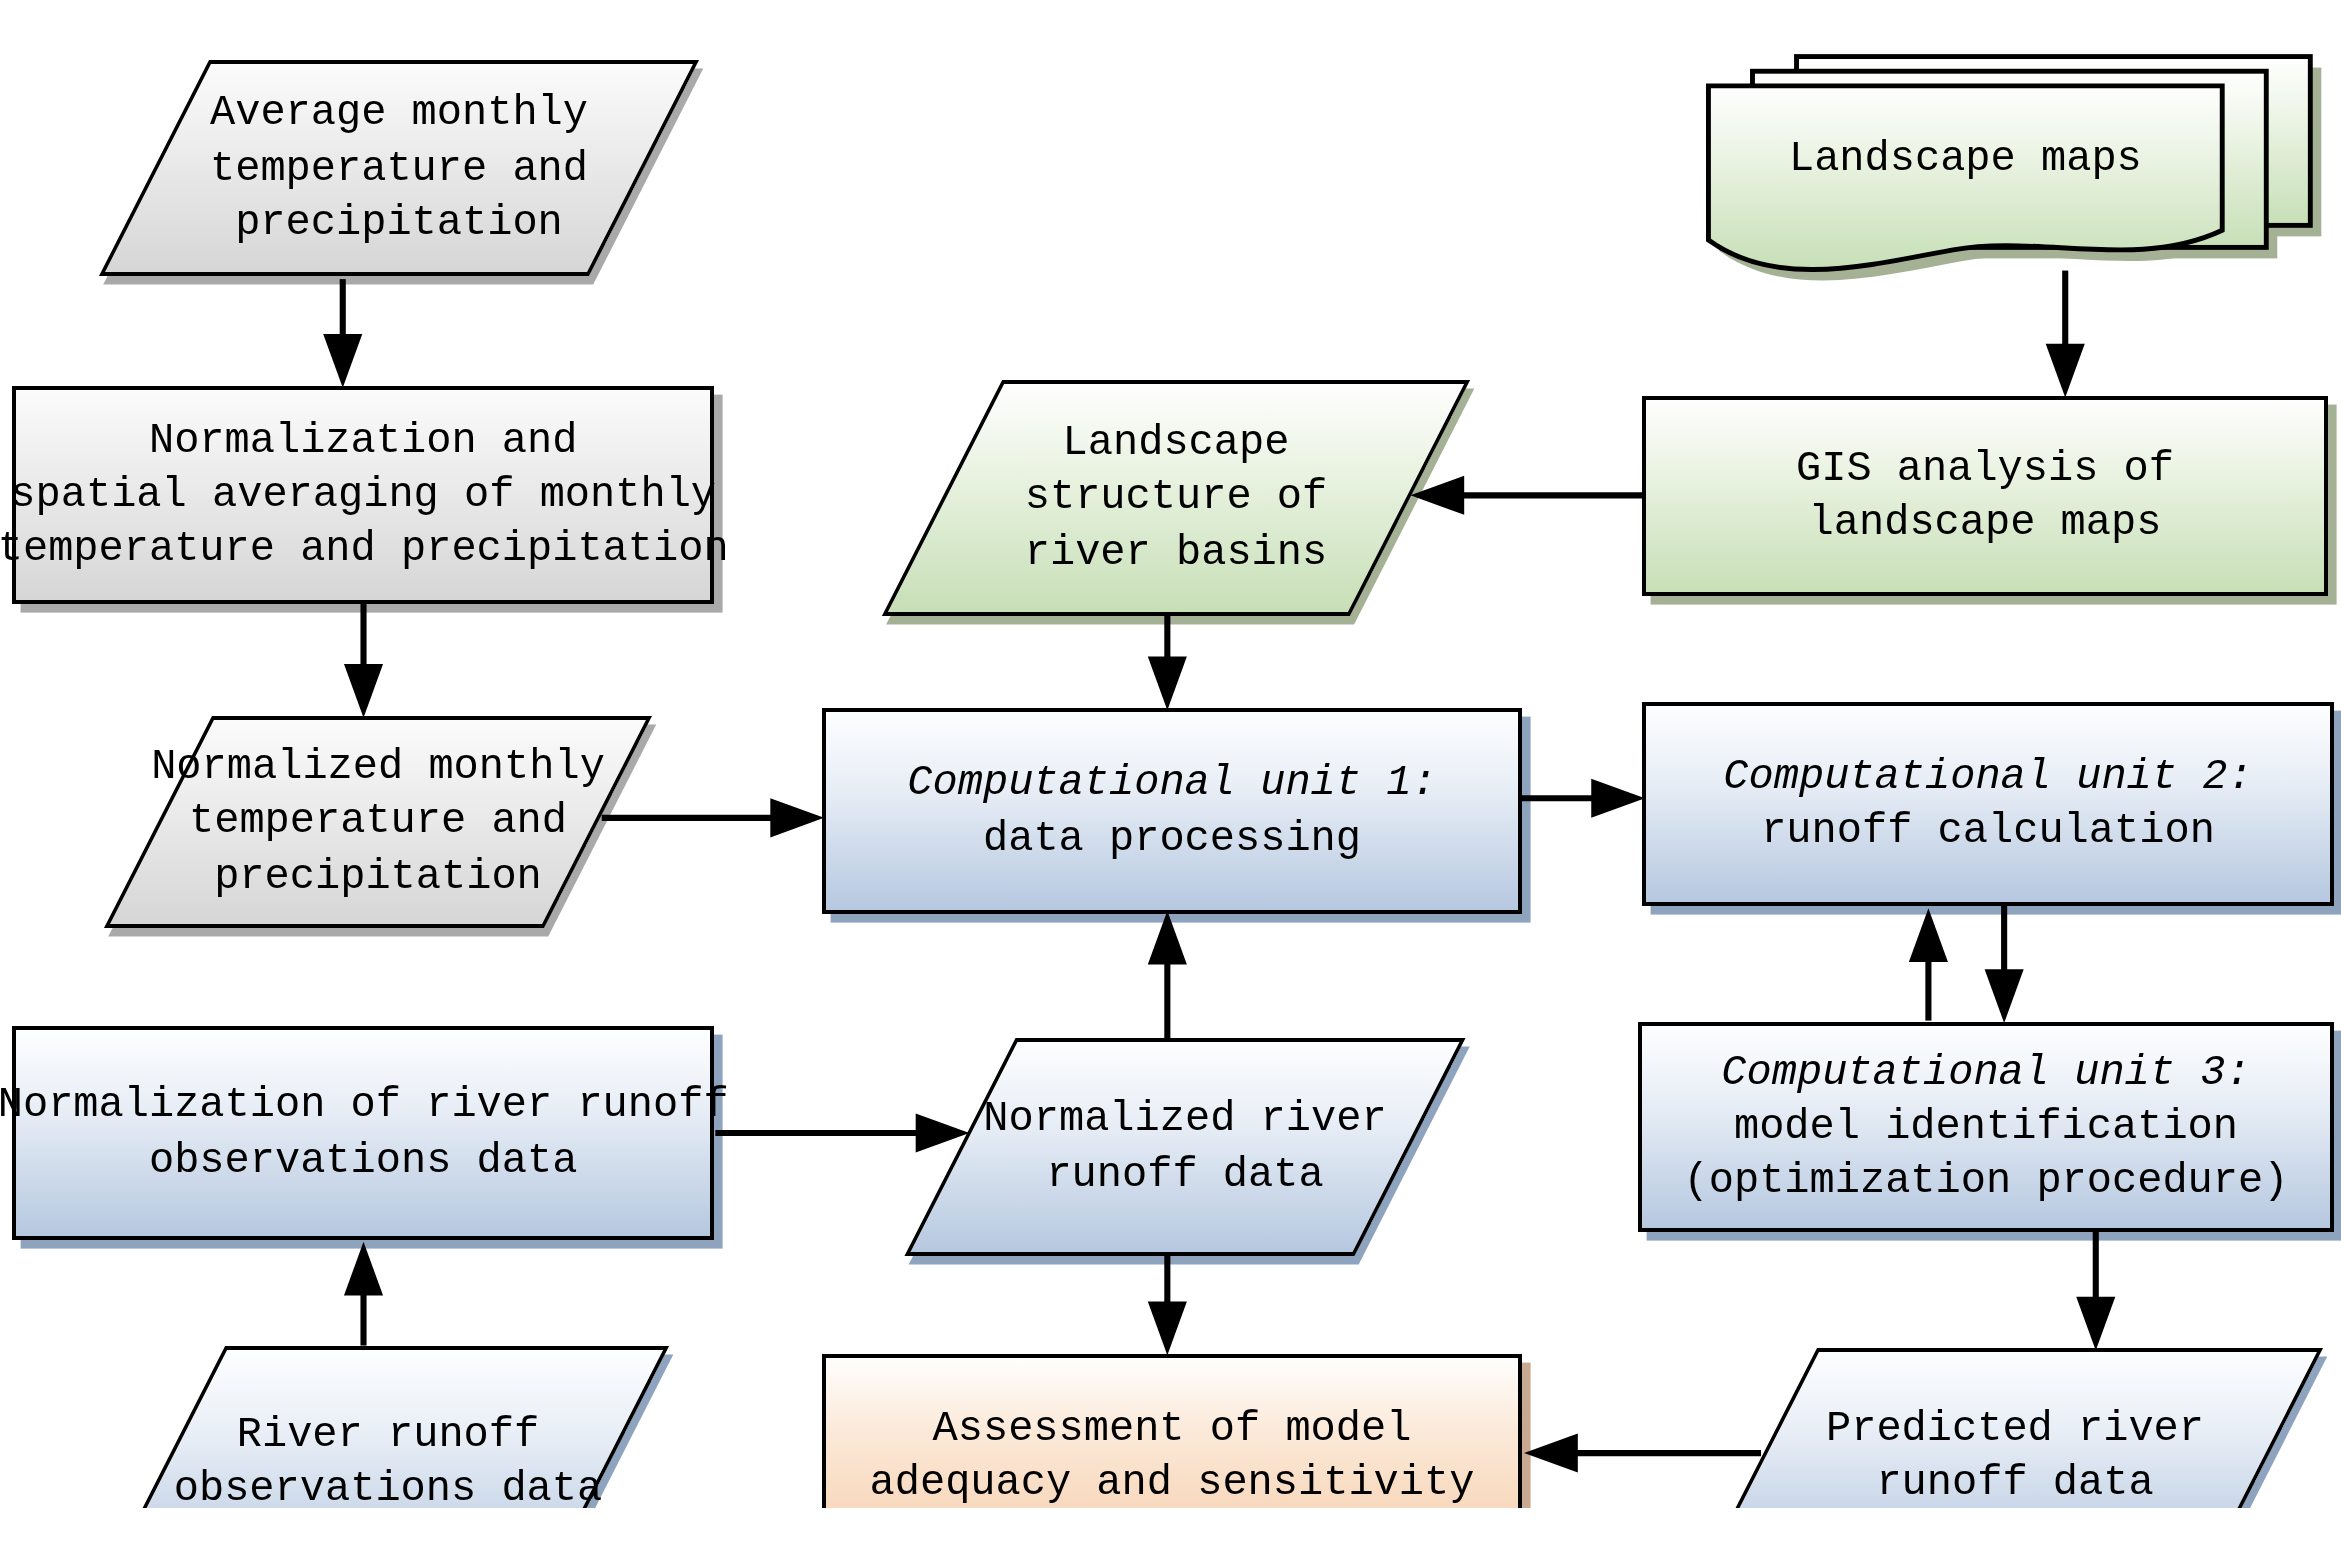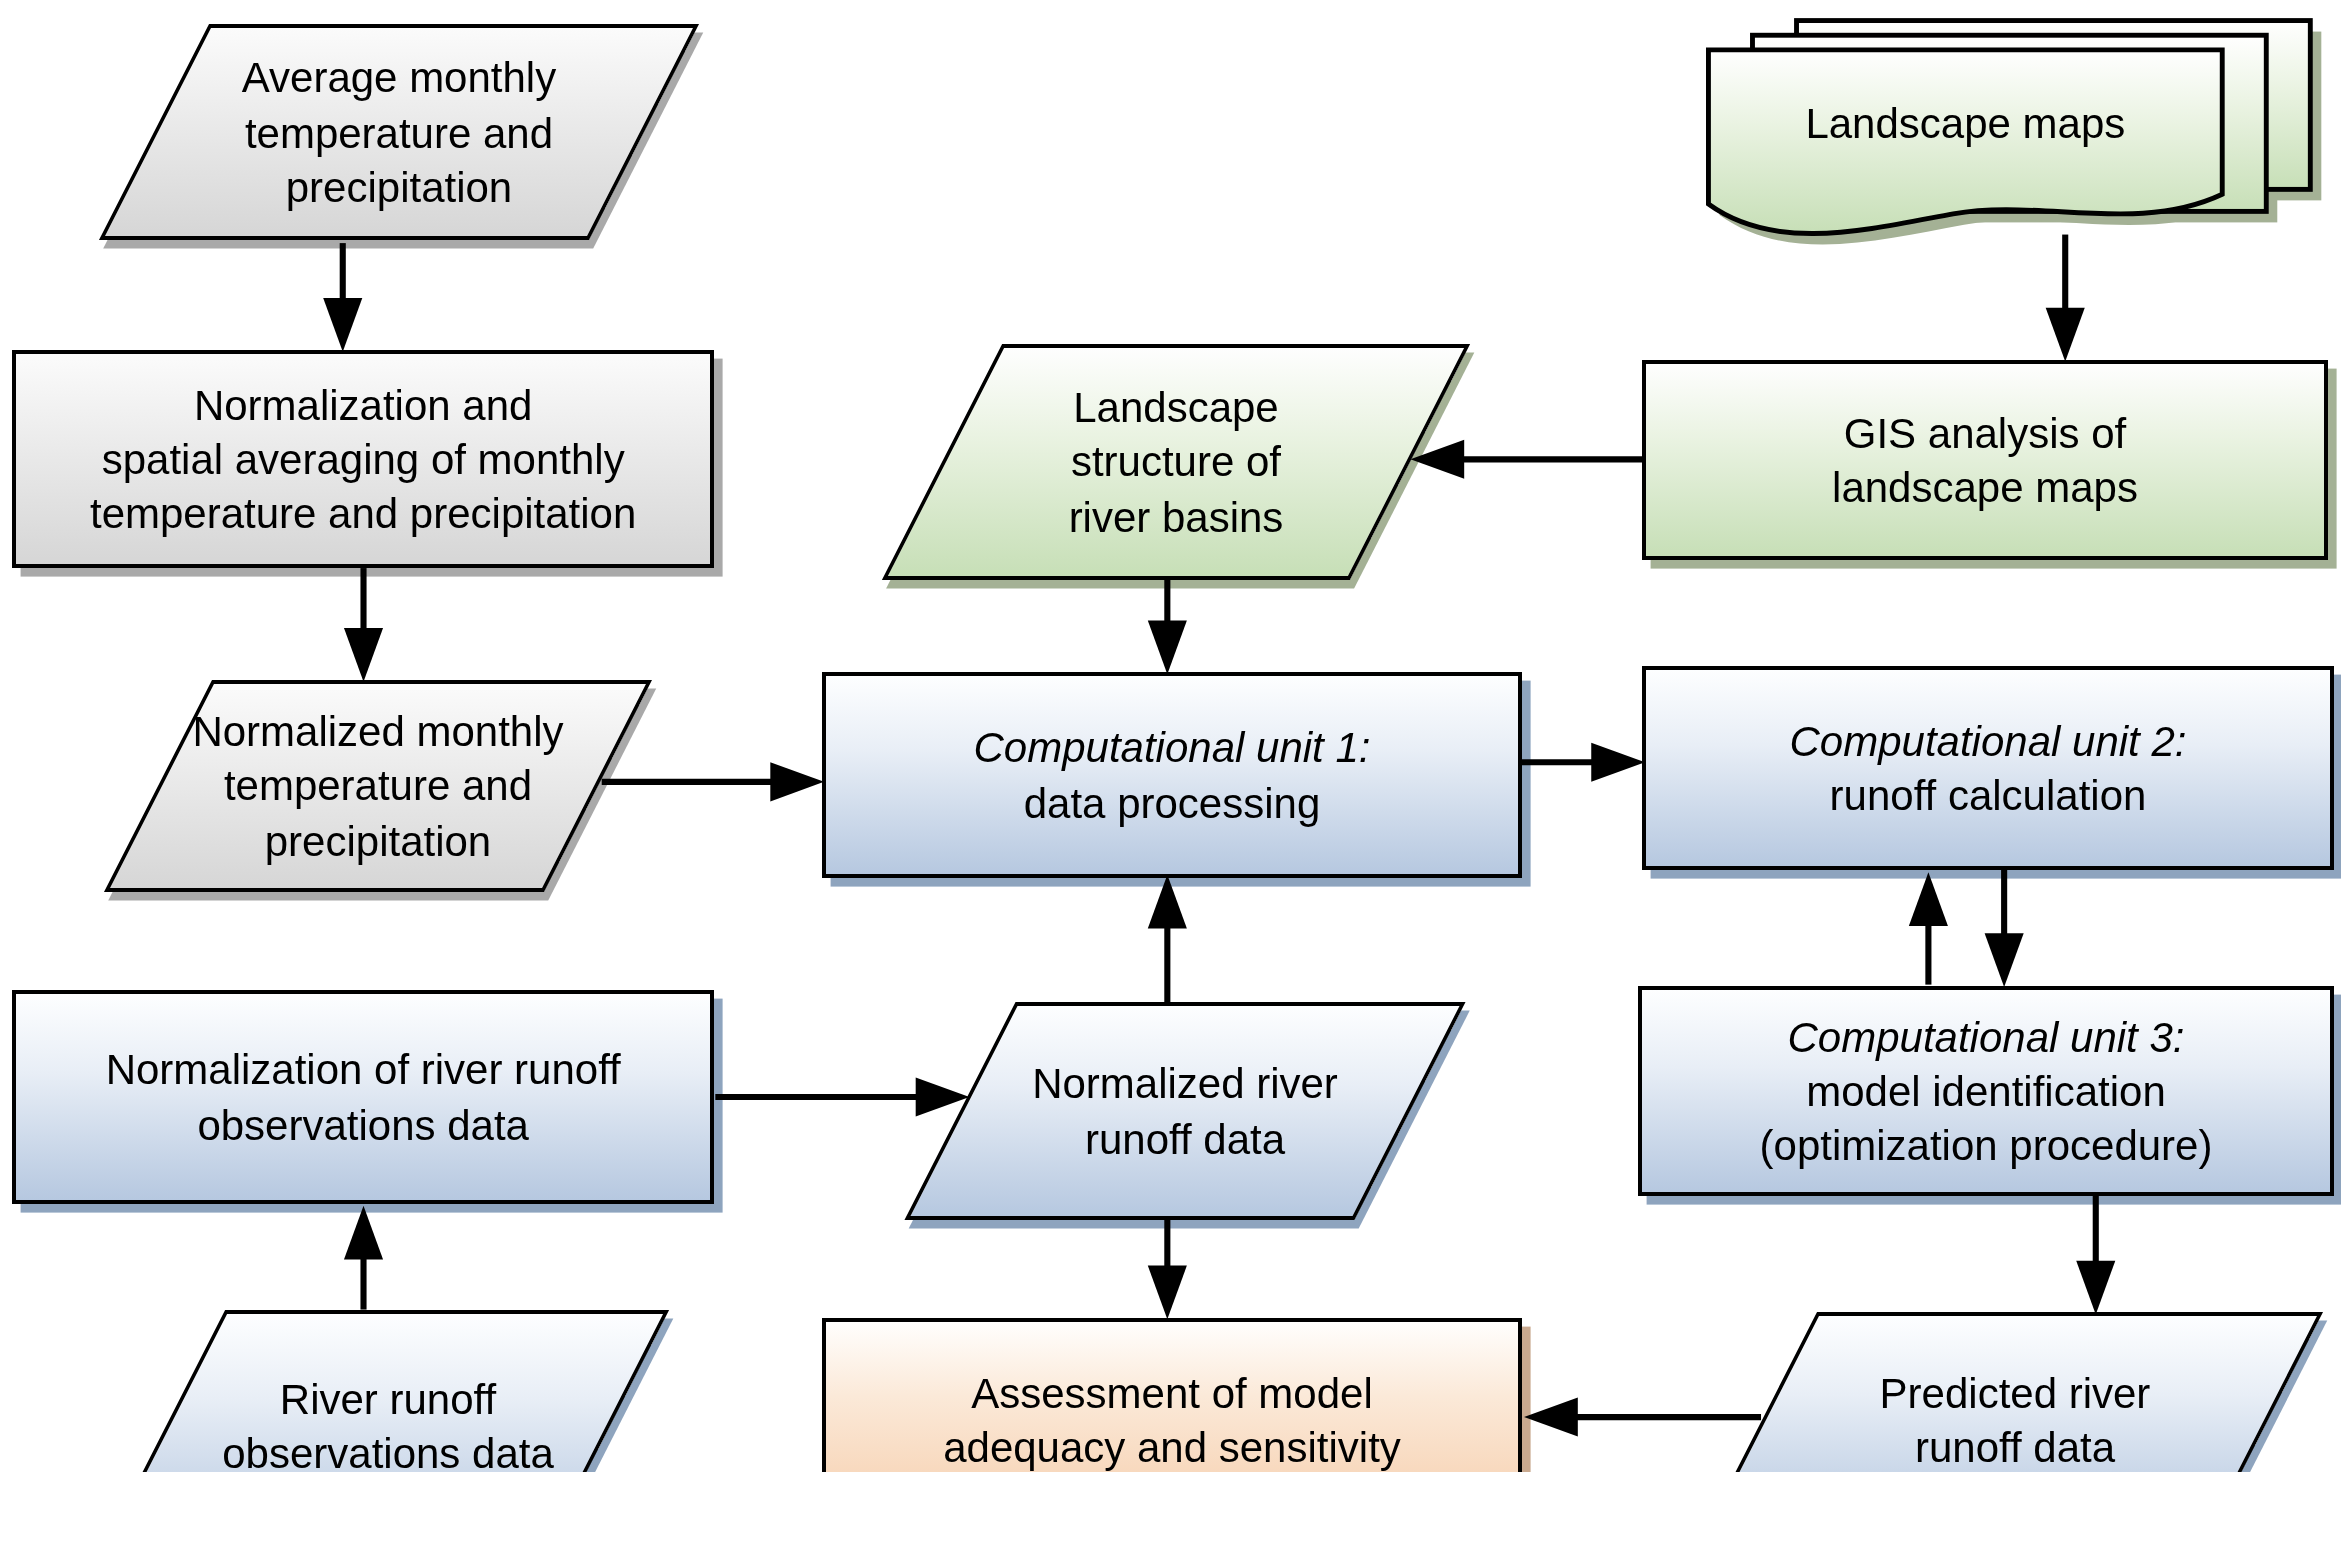--- a/index.html
+++ b/index.html
@@ -1,18 +1,19 @@
 <!DOCTYPE html>
 <html style="font-size:9.8px"><head>
 <meta charset="utf-8">
 <style>
   html,body { margin:0; padding:0; background:#ffffff; }
   .viewport {
     width:2342px; height:1472px; position:relative; overflow:hidden; background:#ffffff;
-    font-family:Liberation Sans, sans-serif;
+    font-family:Liberation Mono, monospace;
+    margin-top:36px;
   }
   .canvas {
     width:1171px; height:780px; position:relative;
     transform:scale(2); transform-origin:0 0; background:#ffffff;
   }
   .node { position:absolute; }
   .rect {
     border:2.4px solid #000;
     box-sizing:border-box;
   }

